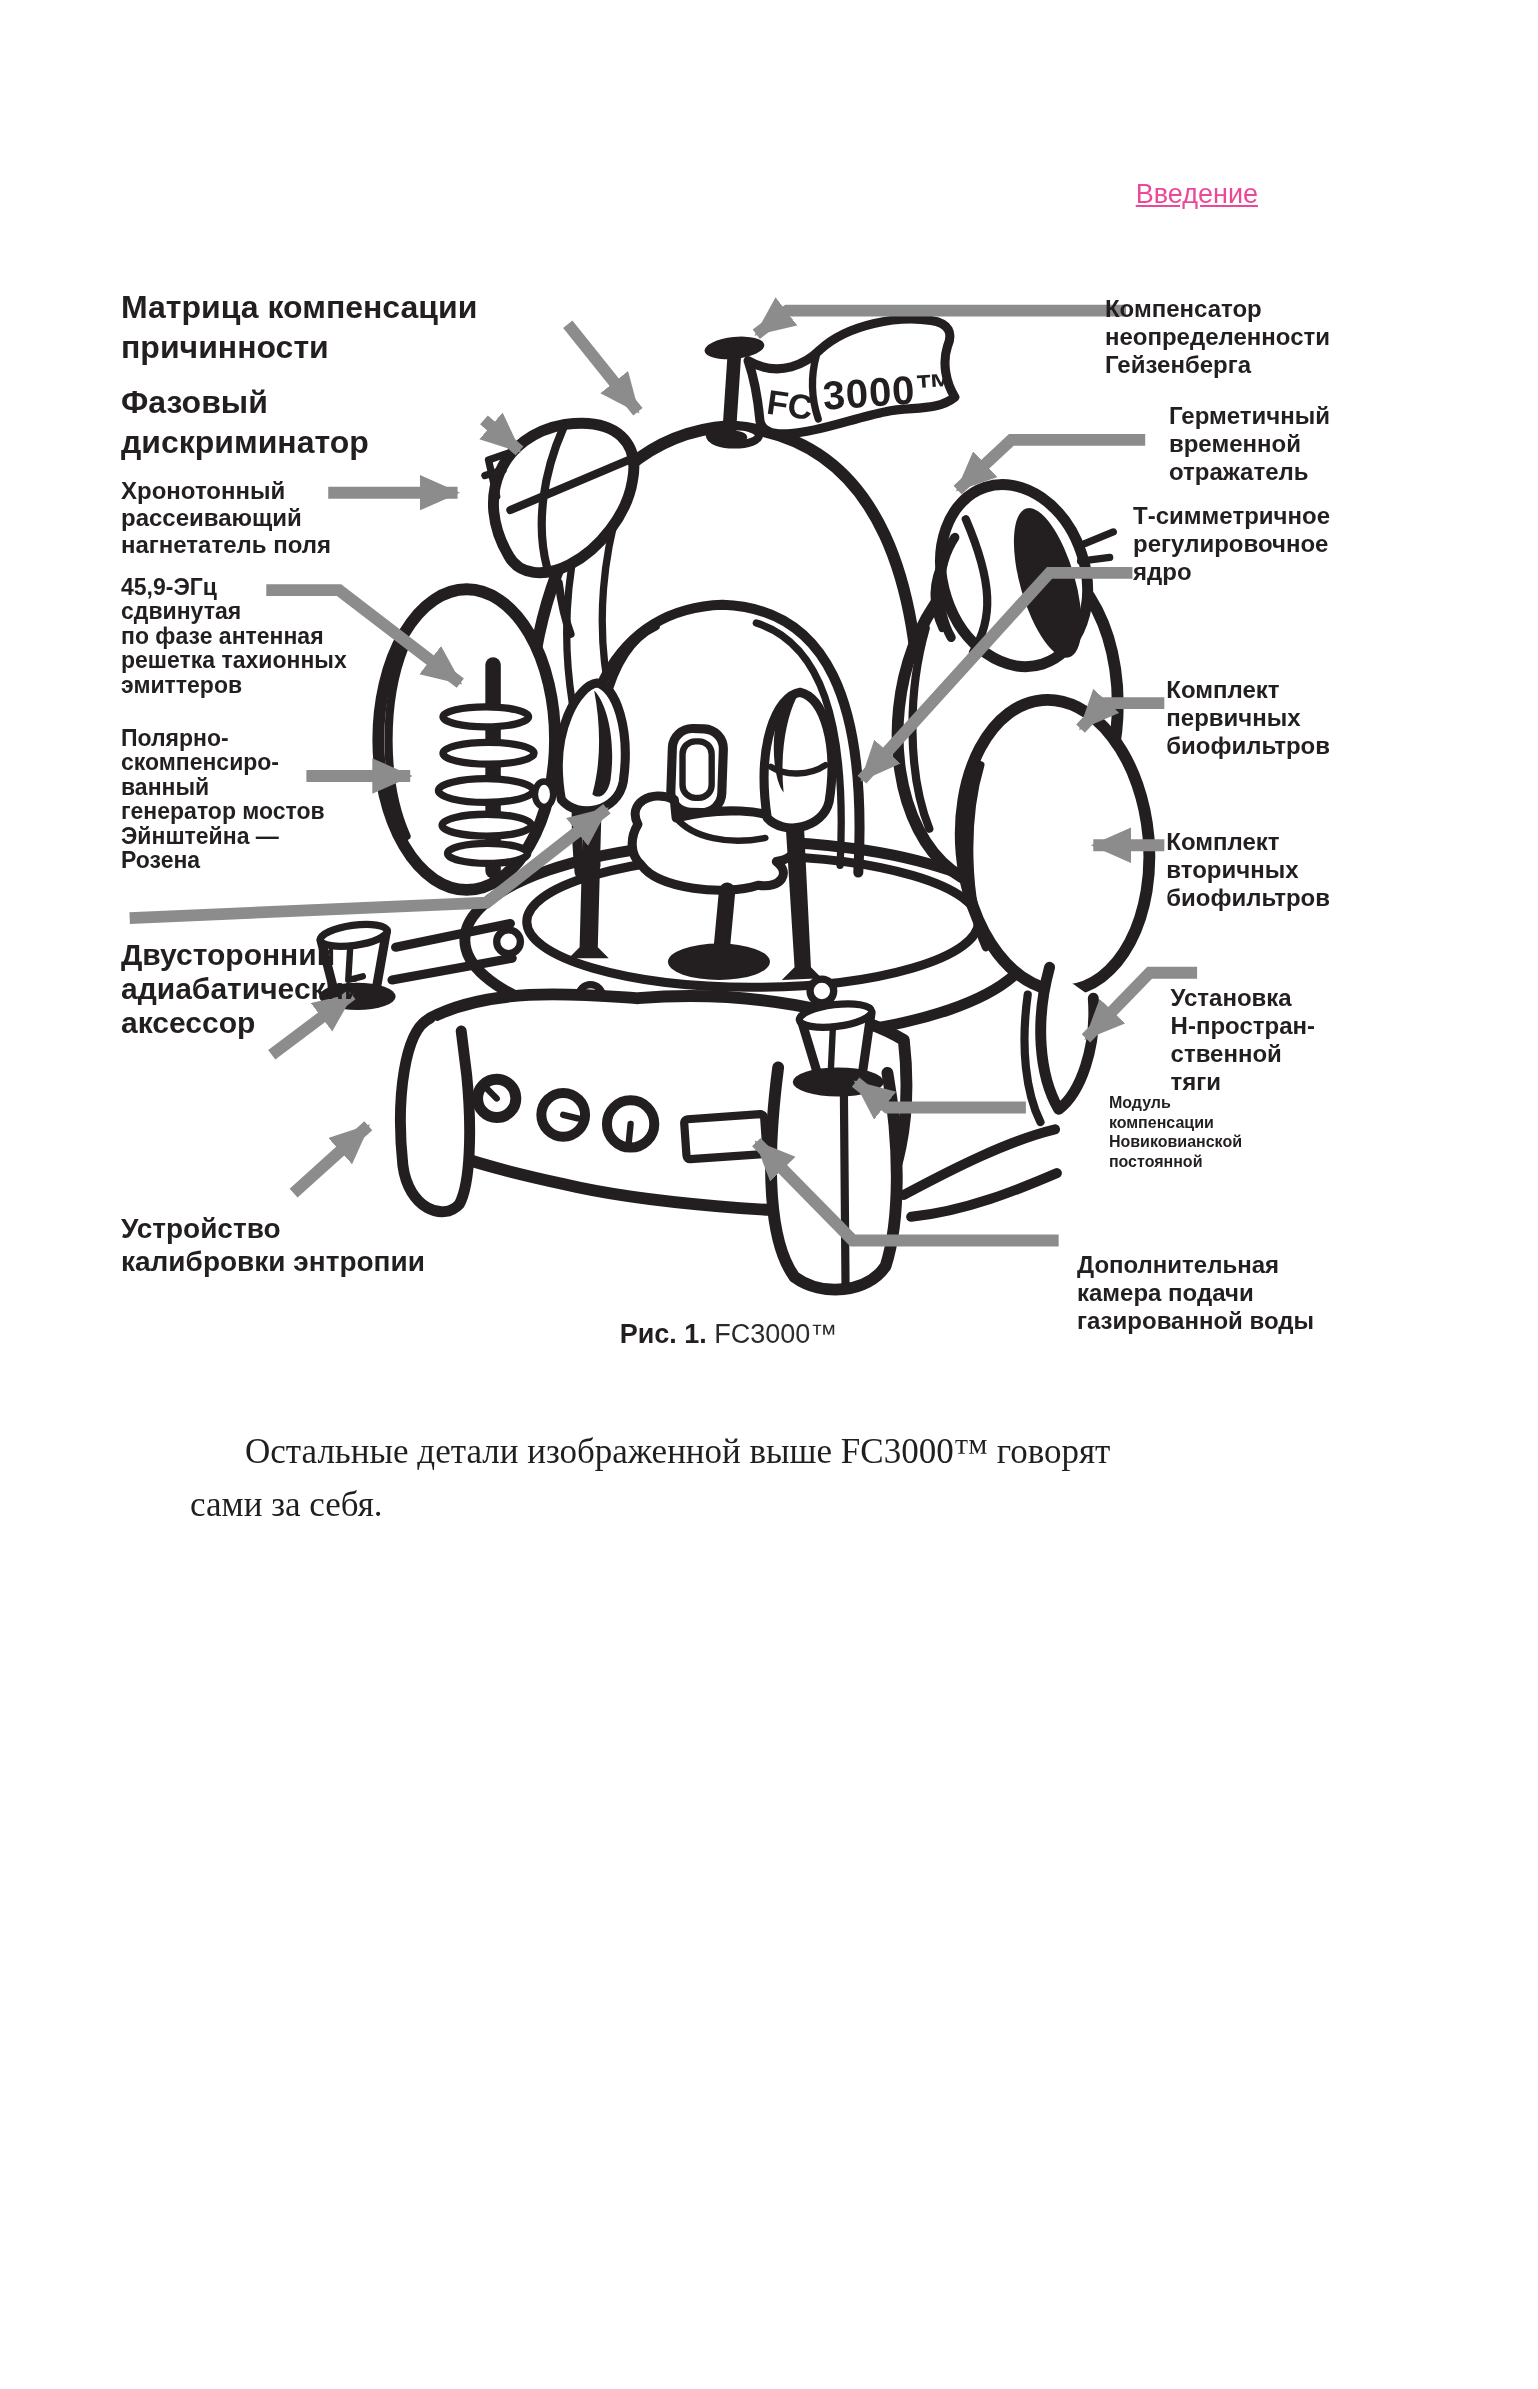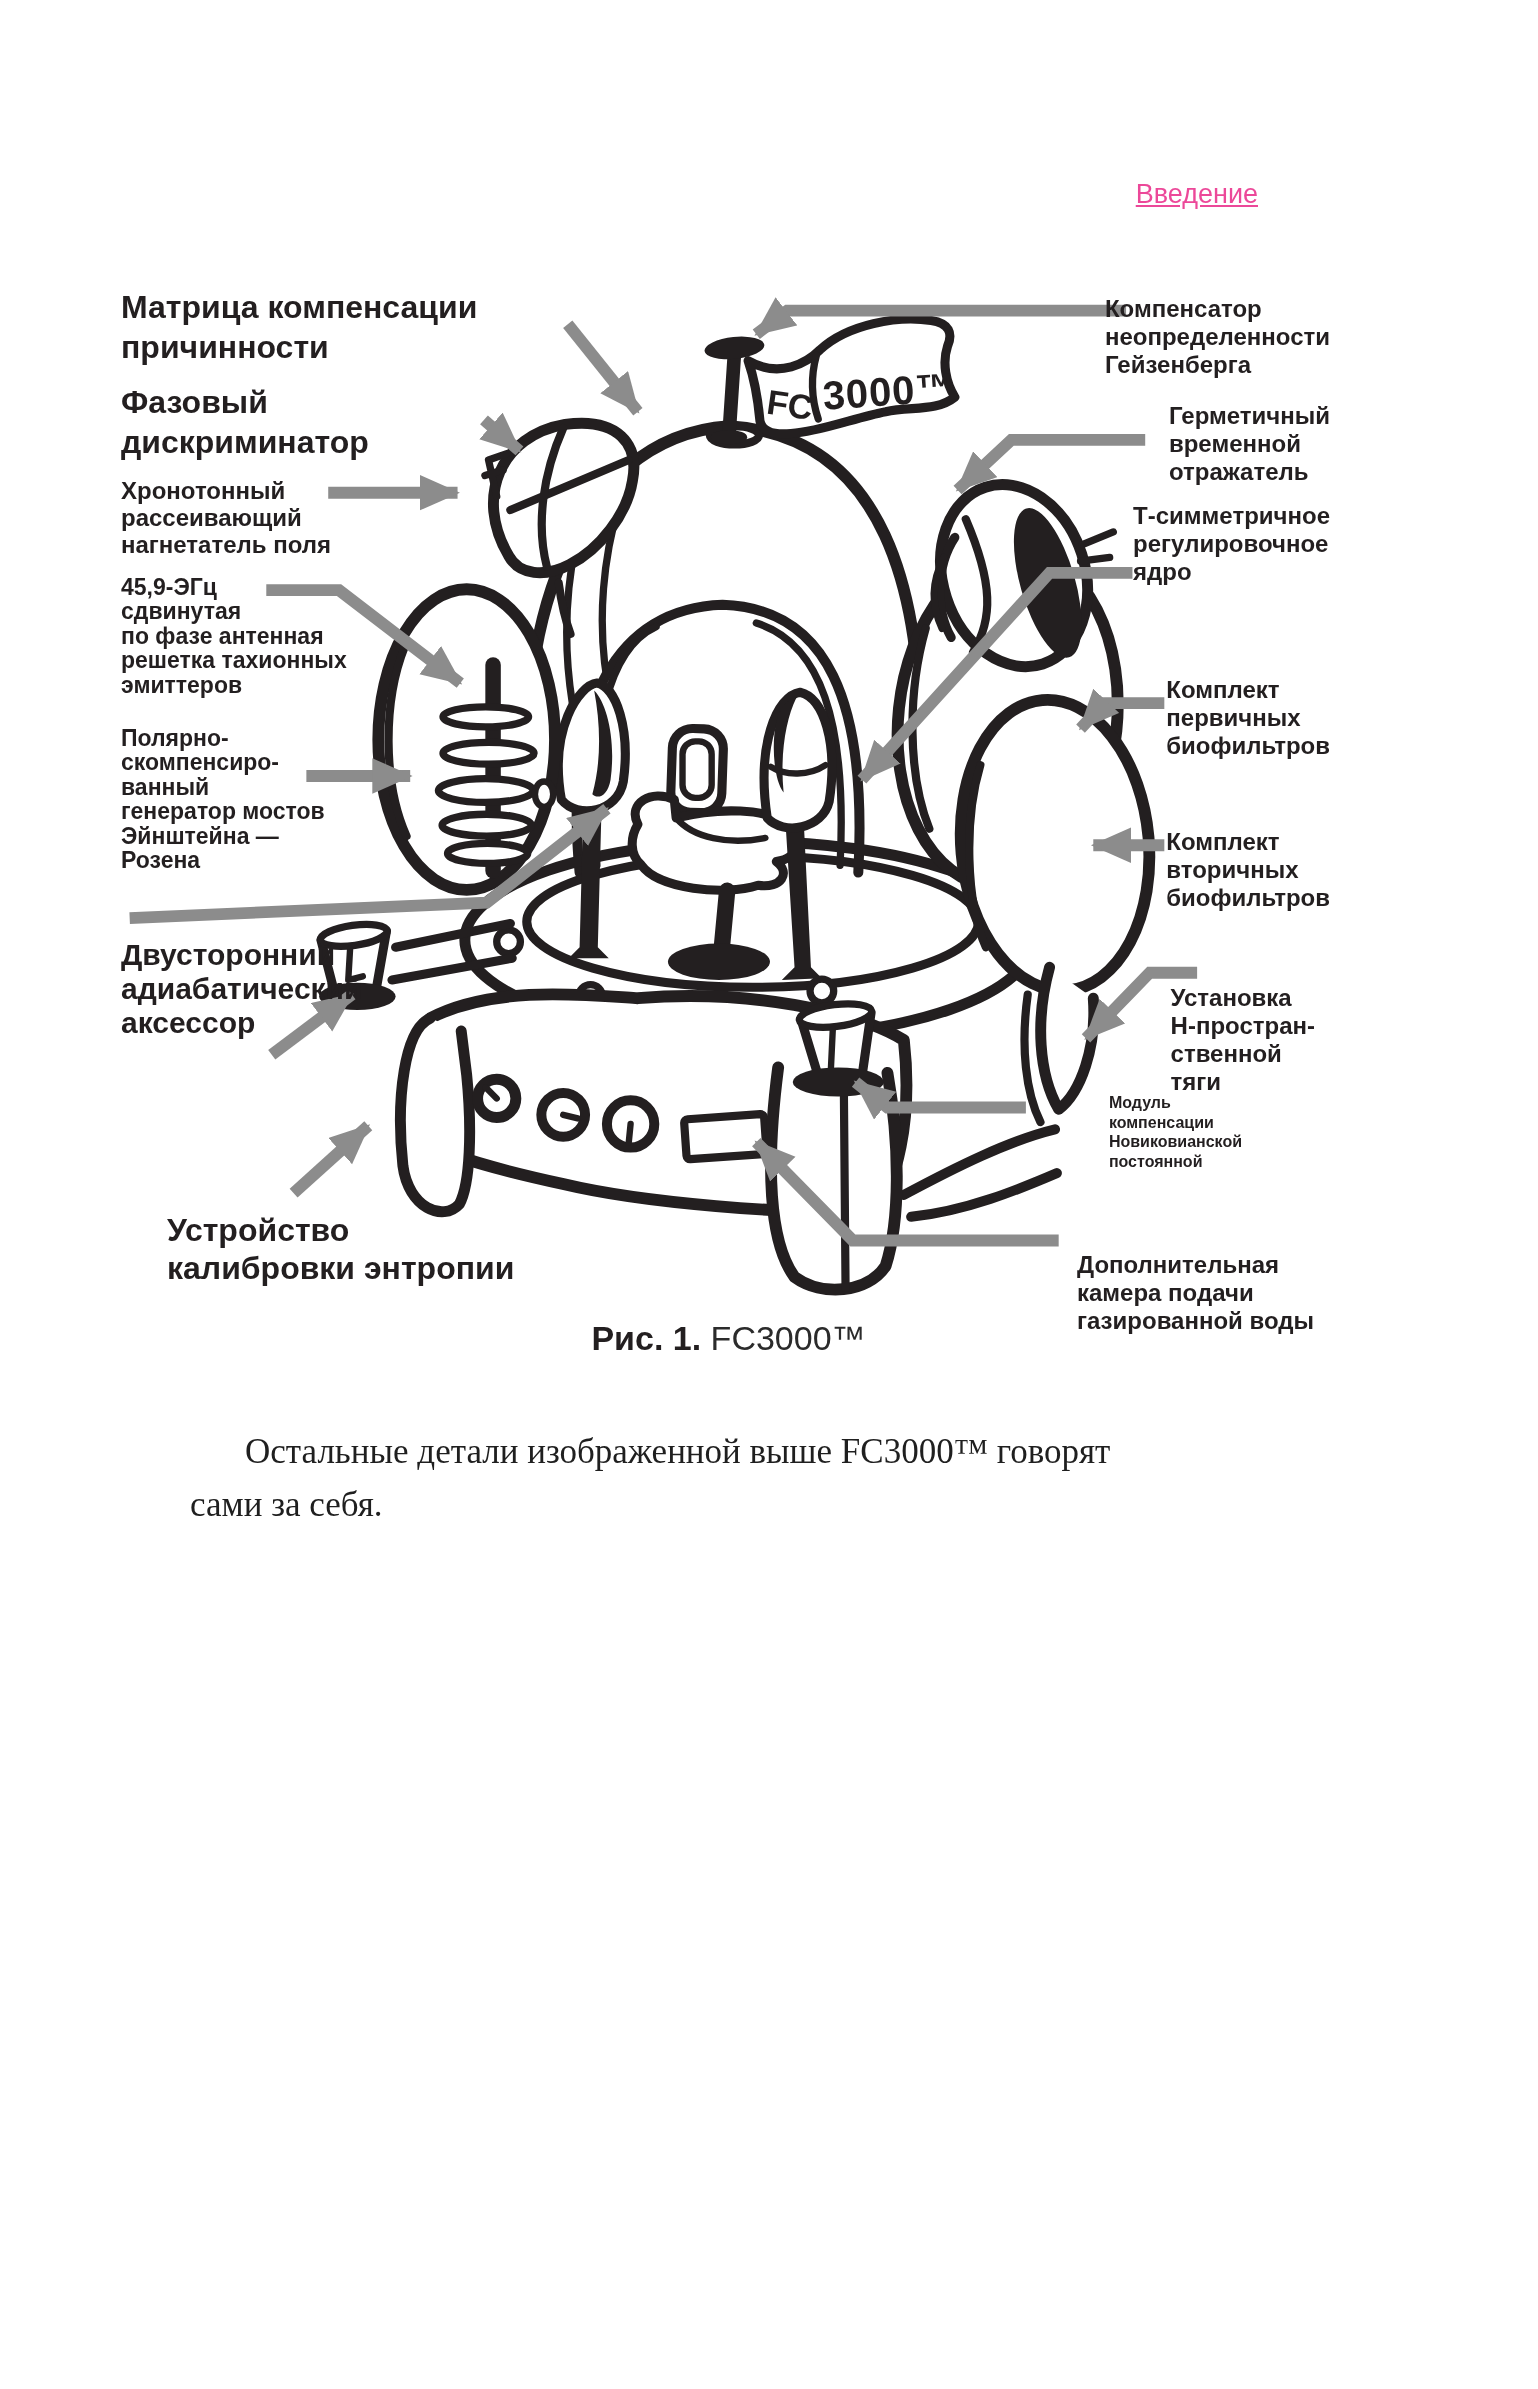--- a/index.html
+++ b/index.html
@@ -2,29 +2,29 @@
 <html style="font-size:14.6px"><head>
 <meta charset="utf-8">
 <style>
   html,body{margin:0;padding:0;background:#ffffff;}
   #page{position:relative;width:1539px;height:2389px;background:#ffffff;overflow:hidden;}
   .hdr{position:absolute;font-family:"Liberation Sans",sans-serif;font-weight:normal;color:#ec4899;text-decoration:underline;}
   .lbl{position:absolute;font-family:"Liberation Sans",sans-serif;font-weight:bold;color:#231f20;white-space:pre-line;}
   .ll{left:121px;text-align:left;}
   .rr{}
   .fs35{font-size:32px;line-height:1.24;}
-  .fs31{font-size:32px;line-height:1.18;margin-left:46px;}
+  .fs31{font-size:28px;line-height:1.18;}
   .fs26{font-size:24px;line-height:1.13;}
   .fs26r{font-size:24px;line-height:1.17;}
   .fs25t{font-size:23px;line-height:1.06;}
   .fs25{font-size:30px;line-height:1.13;}
   .fs22{font-size:16px;line-height:1.22;}
   .lh13{line-height:1.3;}
   .caption{position:absolute;left:364px;width:729px;top:1319px;text-align:center;
-    font-family:"Liberation Sans",sans-serif;font-size:34px;color:#2b2b2b;}
+    font-family:"Liberation Sans",sans-serif;font-size:27px;color:#2b2b2b;}
   .caption b{font-weight:bold;color:#231f20;}
   .para{position:absolute;left:190px;top:1426px;width:1102px;
     font-family:"Liberation Serif",serif;font-size:35px;line-height:1.5;
     color:#1f1f1f;text-indent:55px;white-space:pre-line;}
   svg{position:absolute;left:0;top:0;}
   svg text{font-family:"Liberation Sans",sans-serif;font-weight:bold;fill:#231f20;}
 </style>
 </head>
 <body>
 

